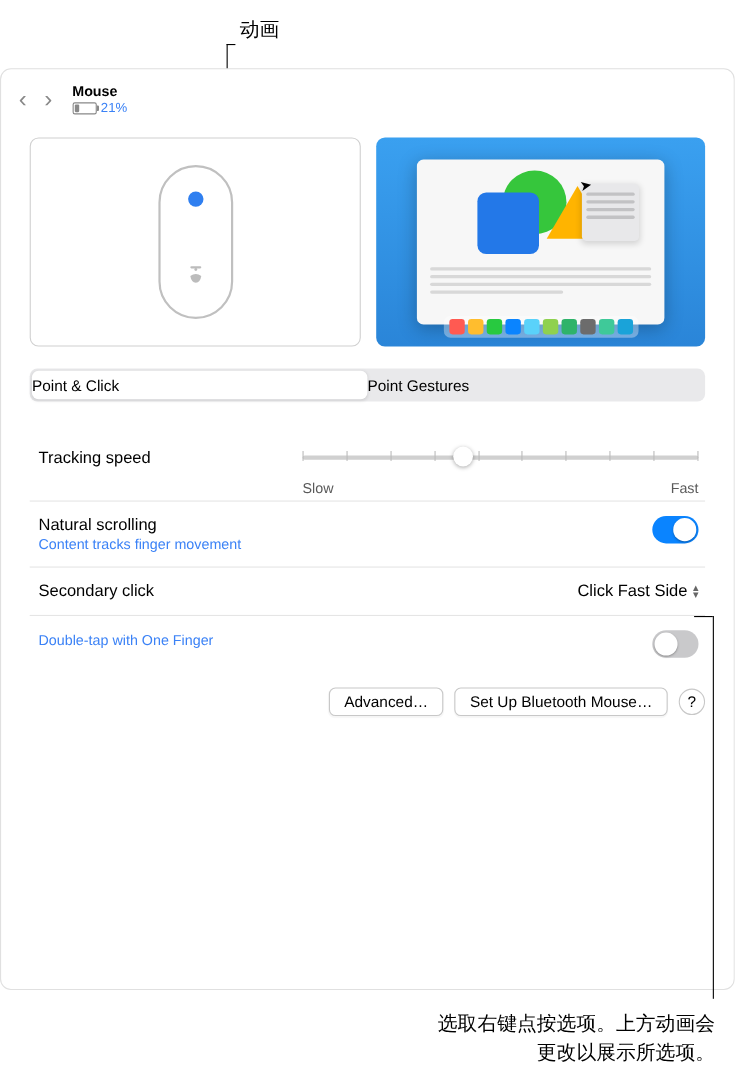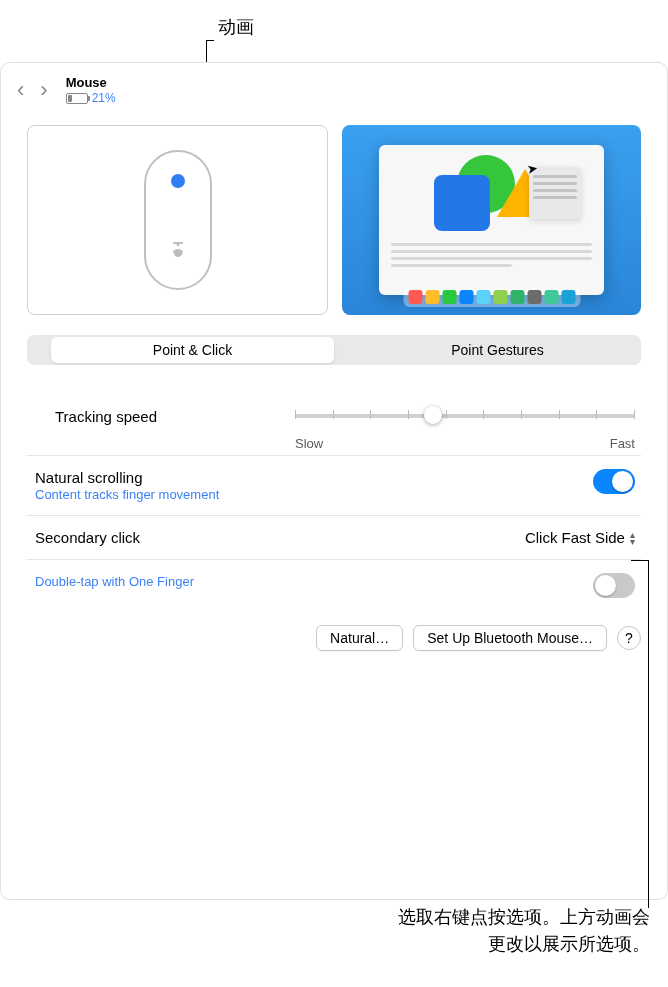--- a/index.html
+++ b/index.html
@@ -200,26 +200,24 @@
 
     .tabs {
       display: flex;
       margin: 20px 26px 0 26px;
       background: #e9e9eb;
       border-radius: 7px;
       padding: 2px;
     }
     .tab {
       flex: 1;
-      text-align: center;
       padding: 5px 0;
       font-size: 14px;
       border-radius: 6px;
       cursor: pointer;
-      margin-left: 22px;
     }
     .tab.active {
       background: #fff;
       box-shadow: 0 1px 3px rgba(0,0,0,0.1);
       font-weight: 500;
     }
 
     .settings-list { margin: 26px 26px 0 26px; }
     .setting-row {
       display: flex;
@@ -326,21 +324,21 @@
       background: #fff;
       font-size: 14px;
       display: flex;
       align-items: center;
       justify-content: center;
       cursor: pointer;
     }
 
     .annotation-bottom {
       position: absolute;
-      bottom: 29px;
+      bottom: 16px;
       right: 18px;
       font-size: 18px;
       text-align: right;
       line-height: 1.5;
     }
     .callout-line-bottom {
       position: absolute;
       top: 560px;
       left: 648px;
       width: 1px;
@@ -425,21 +423,21 @@
   </div>
 
   <div class="tabs">
     <div class="tab active">Point &amp; Click</div>
     <div class="tab">Point Gestures</div>
   </div>
 
   <div class="settings-list">
 
     <div class="setting-row tracking-row" style="display:block;">
-      <div style="display:flex;align-items:flex-start;margin-left:20px;">
+      <div style="display:flex;align-items:flex-start;">
         <div class="setting-title" style="width:240px;">Tracking speed</div>
         <div style="flex:1;">
           <div class="slider-wrap" style="margin-left:0;">
             <div class="slider-track"></div>
             <div class="slider-ticks">
               <div class="tick"></div>
                 <div class="tick"></div>
                 <div class="tick"></div>
                 <div class="tick"></div>
                 <div class="tick"></div>
@@ -485,21 +483,21 @@
         <span class="setting-sub">Double-tap with One Finger</span>
       </div>
       <div class="toggle off">
           <div class="toggle-knob"></div>
         </div>
     </div>
 
   </div>
 
   <div class="footer-buttons">
-    <button class="btn">Natural…</button>
+    <button class="btn">Advanced…</button>
     <button class="btn">Set Up Bluetooth Mouse…</button>
     <div class="help-btn">?</div>
   </div>
 </div>
 
 <div class="callout-line-bottom"></div>
 <div class="annotation-bottom">
   <div>选取右键点按选项。上方动画会</div>
   <div>更改以展示所选项。</div>
 </div>

